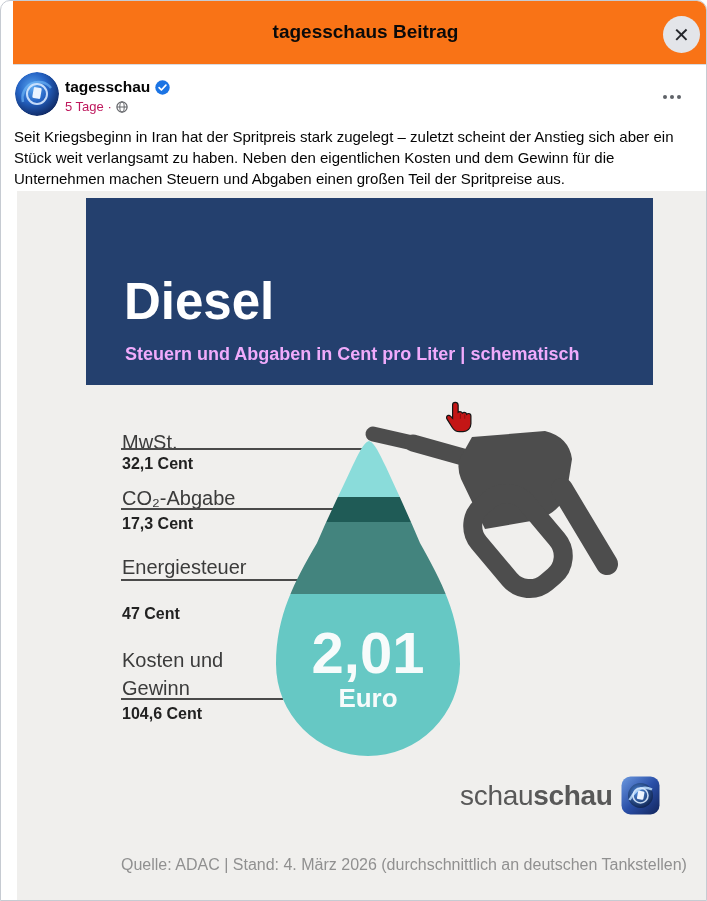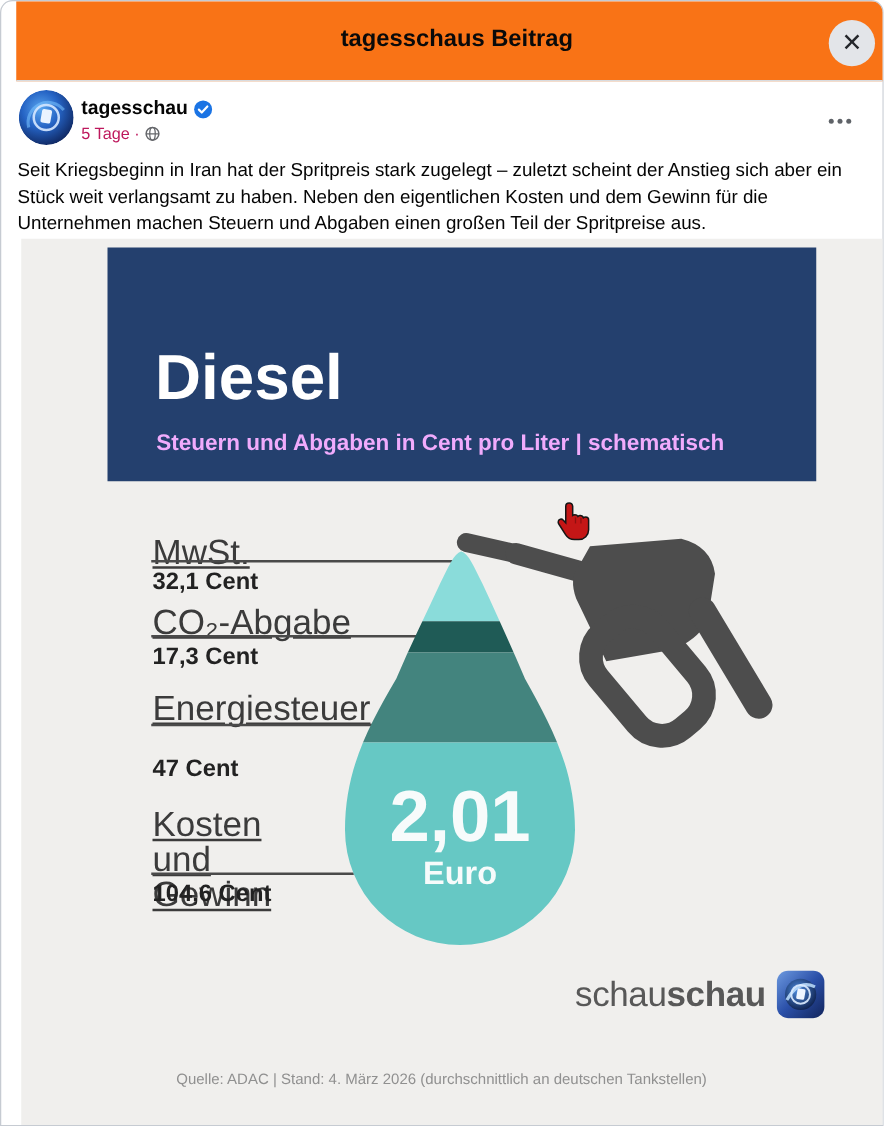--- a/index.html
+++ b/index.html
@@ -25,29 +25,29 @@
   .dots-btn{position:absolute;top:84px;right:18px;width:32px;height:24px;border:none;background:transparent;
     display:flex;align-items:center;justify-content:center;gap:3px;cursor:pointer;}
   .dots-btn i{width:4px;height:4px;border-radius:50%;background:#5f6368;display:block;}
   .post-text{position:absolute;top:125px;left:13px;width:688px;margin:0;
     font-size:15px;line-height:21px;color:#050505;}
   
   .infographic{position:absolute;top:190px;left:16px;width:705px;height:711px;margin:0;overflow:hidden;}
   .ig-header{position:absolute;top:7px;left:69px;width:567px;height:187px;}
   .ig-title{position:absolute;top:78px;left:38px;font-size:51px;line-height:51px;font-weight:700;color:#fff;}
   .ig-sub{position:absolute;top:146px;left:39px;font-size:18px;font-weight:700;color:#f0abfc;}
-  .seg-label{position:absolute;font-size:28px;line-height:22px;color:#3b3b3b;text-decoration:underline;}
-  .seg-value{position:absolute;font-size:19px;font-weight:700;color:#222;}
+  .seg-label{position:absolute;font-size:20px;line-height:22px;color:#3b3b3b;}
+  .seg-value{position:absolute;font-size:16px;font-weight:700;color:#222;}
   .leader{position:absolute;height:2px;background:#4a4a4a;}
   .chart-svg{position:absolute;top:0;left:0;}
   .chart-svg text{font-family:"Liberation Sans",sans-serif;font-weight:700;fill:#f7fbfb;}
   .logo-row{position:absolute;top:585px;left:443px;display:flex;align-items:center;gap:8px;}
   .logo-text{font-size:28px;color:#585858;letter-spacing:-0.3px;}
   .logo-text b{font-weight:700;}
-  .ig-source{position:absolute;top:665px;left:104px;font-size:12px;color:#909090;margin-left:20px;}
+  .ig-source{position:absolute;top:665px;left:104px;font-size:16px;color:#909090;}
 </style>
 </head>
 <body>
 
 <div class="frame">
 
   <div class="modal-header">
     <div class="modal-title">tagesschaus Beitrag</div>
     <button class="close-btn">
       <span>✕</span>

